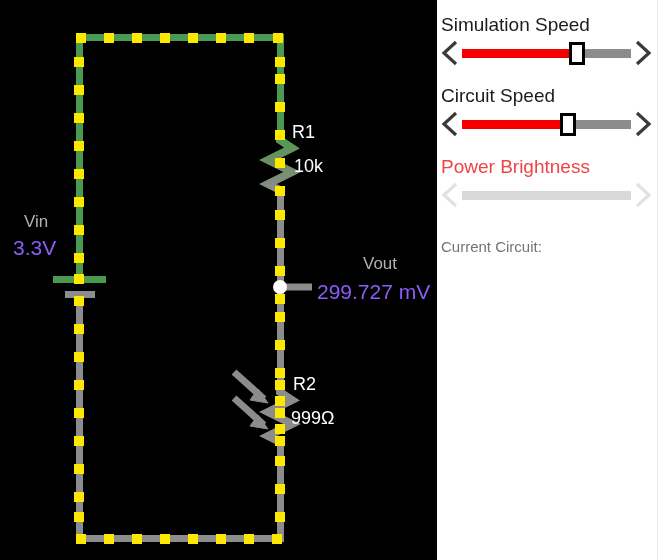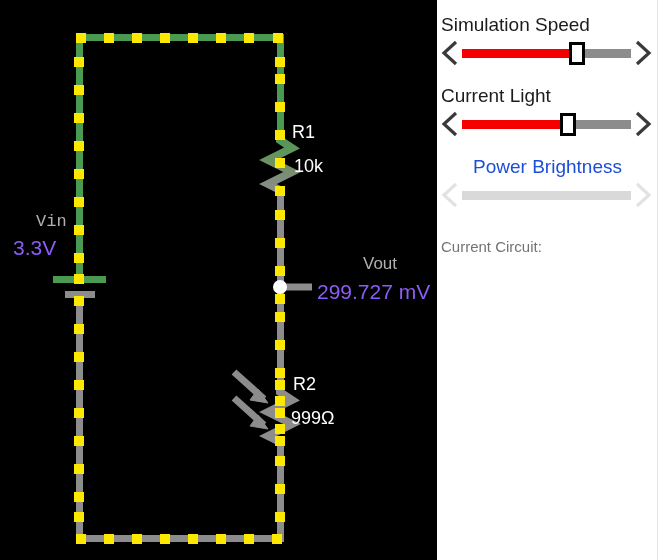--- a/index.html
+++ b/index.html
@@ -42,21 +42,21 @@
     font-family: "Liberation Sans", sans-serif;
   }
   .comp-label {
     position: absolute;
     color: #ffffff;
     font-size: 18px;
     white-space: nowrap;
     font-family: "Liberation Sans", sans-serif;
   }
 
-  #lbl-vin      { left: 36px;  top: 212px; font-family: Liberation Mono, monospace; }
+  #lbl-vin      { left: 24px;  top: 212px; }
   #val-vin      { left: 13px;  top: 236px; }
   #lbl-vout     { left: 363px; top: 254px; }
   #val-vout     { left: 317px; top: 280px; }
   #lbl-r1       { left: 292px; top: 122px; }
   #val-r1       { left: 294px; top: 156px; text-align: right; }
   #lbl-r2       { left: 293px; top: 374px; }
   #val-r2       { left: 291px; top: 408px; }
 
   
   #control-pane {
@@ -69,21 +69,21 @@
   }
   .control-group { padding: 0 2px 0 2px; }
   .control-title {
     font-size: 19px;
     color: #1c1c1c;
     padding-left: 2px;
     margin: 0 0 2px 0;
     white-space: nowrap;
     font-family: "Liberation Sans", sans-serif;
   }
-  .control-title.disabled { color: #1d4ed8; text-align: center; }
+  .control-title.disabled { color: #ef4444; }
 
   .slider-row {
     display: flex;
     align-items: center;
     height: 30px;
     width: 100%;
   }
   .chev {
     flex: none;
     width: 22px; height: 28px;
@@ -277,21 +277,21 @@
         </div>
         <svg class="chev" viewBox="0 0 22 28">
           <path d="M5 3 L17 14 L5 25"></path>
         </svg>
       </div>
     </div>
 
     <div class="spacer-sm"></div>
 
     <div class="control-group">
-      <div class="control-title">Current Light</div>
+      <div class="control-title">Circuit Speed</div>
       <div class="slider-row">
         <svg class="chev" viewBox="0 0 22 28">
           <path d="M17 3 L5 14 L17 25"></path>
         </svg>
         <div class="track-wrap">
           <div class="track"></div>
           <div class="fill" style="width:63%"></div>
           <div class="thumb" style="left:63%"></div>
         </div>
         <svg class="chev" viewBox="0 0 22 28">

